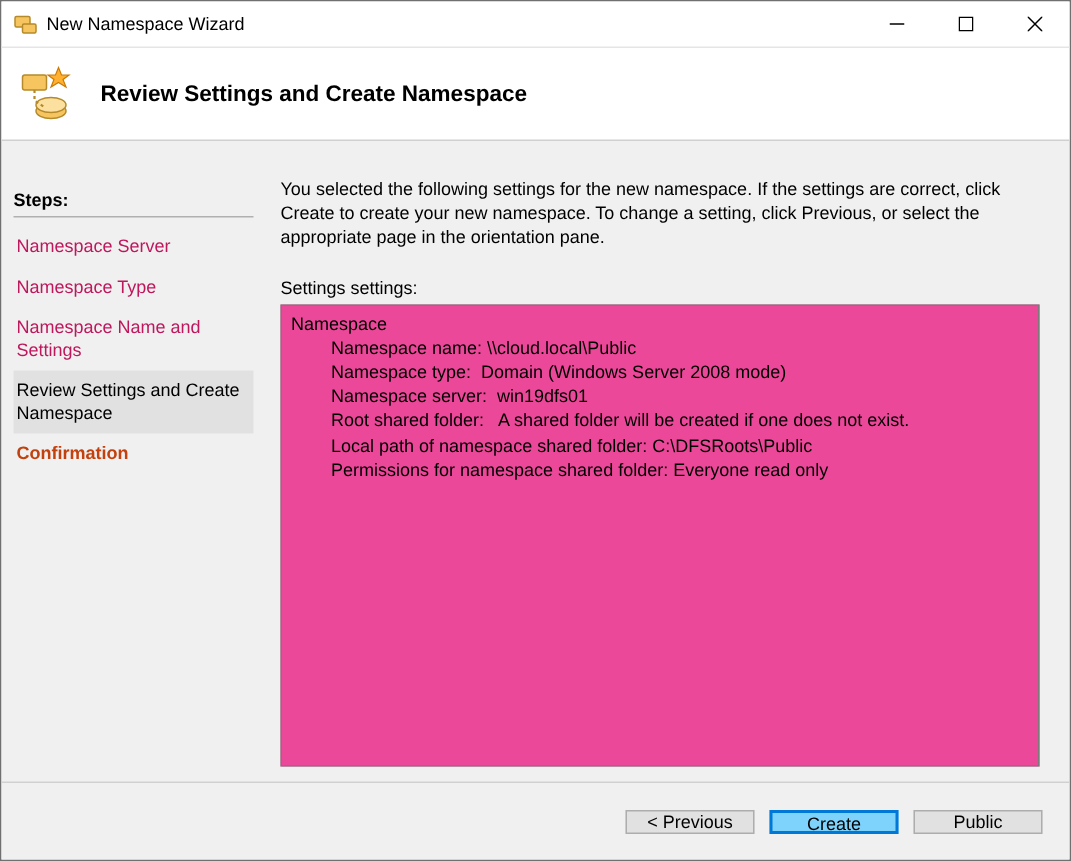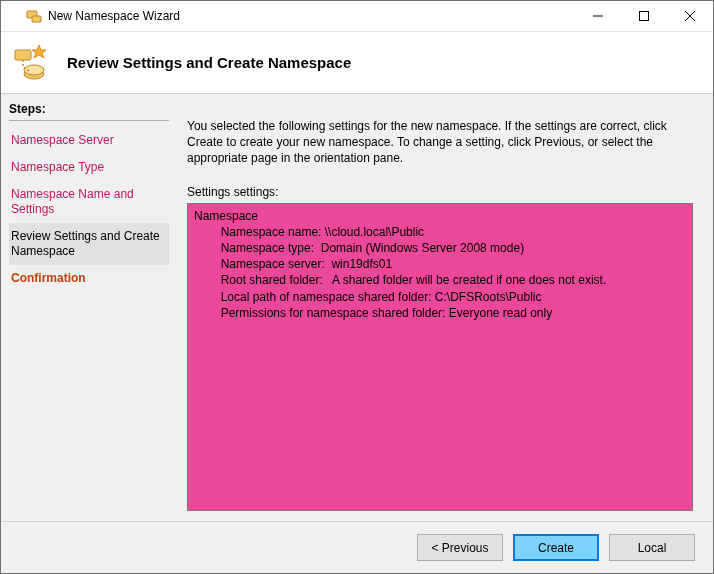--- a/index.html
+++ b/index.html
@@ -19,21 +19,20 @@
     flex-direction: column;
     background: #fff;
   }
   
   .titlebar {
     height: 30px;
     display: flex;
     align-items: center;
     background: #fff;
     border-bottom: 1px solid #e5e5e5;
-    padding-left: 17px;
   }
   .titlebar .icon {
     width: 16px;
     height: 16px;
     margin: 0 6px 0 8px;
     display: flex;
     align-items: center;
     justify-content: center;
   }
   .titlebar .title {
@@ -80,20 +79,21 @@
     display: flex;
     background: #f0f0f0;
     overflow: hidden;
   }
 
   
   .steps-pane {
     width: 176px;
     padding: 8px 8px 8px 8px;
     box-sizing: border-box;
+    margin-top: 24px;
   }
   .steps-heading {
     font-weight: bold;
     font-size: 12px;
     margin-bottom: 4px;
   }
   .steps-rule {
     height: 1px;
     background: #b0b0b0;
     margin-bottom: 6px;
@@ -155,21 +155,21 @@
     background: #f0f0f0;
     display: flex;
     align-items: center;
     justify-content: flex-end;
     padding-right: 18px;
     gap: 10px;
     box-sizing: border-box;
   }
   .btn {
     min-width: 86px;
-    height: 27px;
+    height: 16px;
     border: 1px solid #adadad;
     background: #e1e1e1;
     font-size: 12px;
     padding: 0 10px;
     cursor: pointer;
   }
   .btn.default {
     border: 2px solid #0078d7;
     background: #7dd3fc;
   }
@@ -241,16 +241,16 @@
 	Root shared folder:   A shared folder will be created if one does not exist.
 	Local path of namespace shared folder: C:\DFSRoots\Public
 	Permissions for namespace shared folder: Everyone read only</div>
     </div>
 
   </div>
 
   <div class="footer">
     <button class="btn">&lt; Previous</button>
     <button class="btn default">Create</button>
-    <button class="btn">Local</button>
+    <button class="btn">Public</button>
   </div>
 
 </div>
 
 </body></html>

